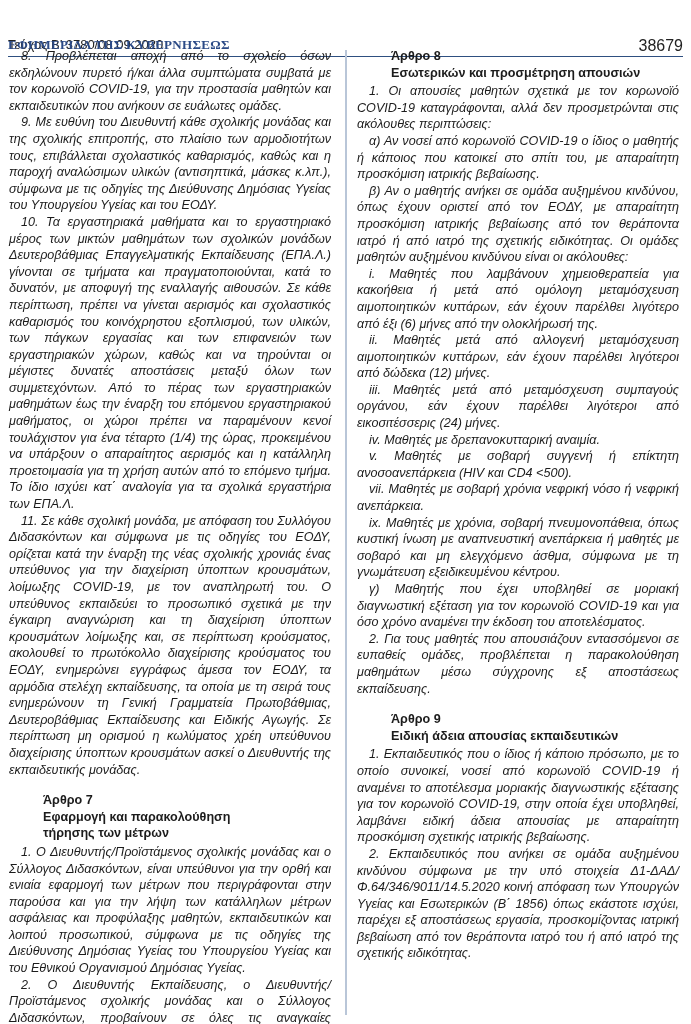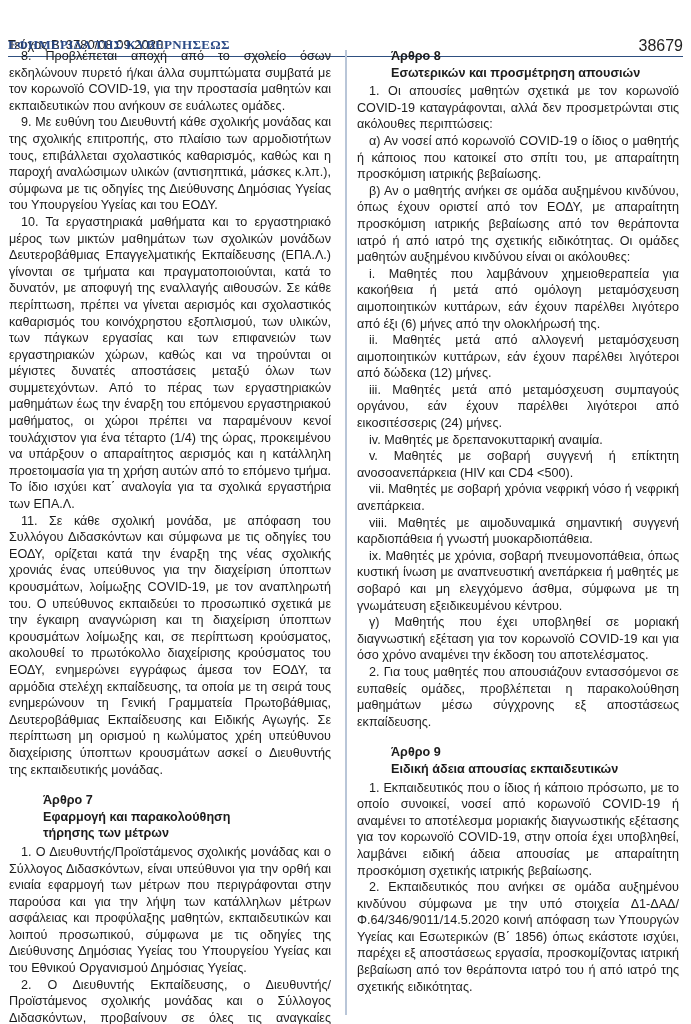--- a/index.html
+++ b/index.html
@@ -5,21 +5,21 @@
   html, body { margin: 0; padding: 0; background: #ffffff; }
   body { width: 691px; height: 1024px; overflow: hidden; position: relative; font-family: "Liberation Sans", sans-serif; color: #1c1c1c; }
   .header { position: absolute; left: 8px; right: 8px; top: 4px; height: 22px; border-bottom: 1.5px solid #2e4f80; margin-top: 30px; }
   .header .issue { position: absolute; left: 0; top: 3px; font-size: 13px; color: #222; }
   .header .title { position: absolute; left: 0; right: 0; top: 3px; text-align: left; font-family: "Liberation Serif", serif; font-weight: bold; font-size: 13px; color: #2b4a86; letter-spacing: 0.3px; }
   .header .page { position: absolute; right: 0; top: 3px; font-size: 16px; color: #222; }
   .col { position: absolute; top: 48px; width: 322px; font-size: 12.6px; line-height: 16.6px; text-align: justify; }
   .col.left { left: 9px; }
   .col.right { left: 357px; width: 322px; }
   .divider { position: absolute; left: 345px; top: 50px; width: 2px; height: 965px; background: #b9c6d8; }
-  .p { margin: 0; text-indent: 12px; }
+  .p { margin: 0; text-indent: 12px; font-style: italic; }
   .art { margin: 14px 0 2px 0; padding-left: 34px; line-height: 16.6px; }
   .art:first-child { margin-top: 0; }
   .art div { text-indent: 0; font-weight: bold; }
 </style>
 </head>
 <body>
 
 <div class="header">
   <span class="issue">Τεύχος Β’ 3780/08.09.2020</span>
   <span class="title">ΕΦΗΜΕΡΙΔΑ ΤΗΣ ΚΥΒΕΡΝΗΣΕΩΣ</span>
@@ -50,21 +50,20 @@
   </div>
   <p class="p">1. Οι απουσίες μαθητών σχετικά με τον κορωνοϊό COVID-19 καταγράφονται, αλλά δεν προσμετρώνται στις ακόλουθες περιπτώσεις:</p>
   <p class="p">α) Αν νοσεί από κορωνοϊό COVID-19 ο ίδιος ο μαθητής ή κάποιος που κατοικεί στο σπίτι του, με απαραίτητη προσκόμιση ιατρικής βεβαίωσης.</p>
   <p class="p">β) Αν ο μαθητής ανήκει σε ομάδα αυξημένου κινδύνου, όπως έχουν οριστεί από τον ΕΟΔΥ, με απαραίτητη προσκόμιση ιατρικής βεβαίωσης από τον θεράποντα ιατρό ή από ιατρό της σχετικής ειδικότητας. Οι ομάδες μαθητών αυξημένου κινδύνου είναι οι ακόλουθες:</p>
   <p class="p">i. Μαθητές που λαμβάνουν χημειοθεραπεία για κακοήθεια ή μετά από ομόλογη μεταμόσχευση αιμοποιητικών κυττάρων, εάν έχουν παρέλθει λιγότερο από έξι (6) μήνες από την ολοκλήρωσή της.</p>
   <p class="p">ii. Μαθητές μετά από αλλογενή μεταμόσχευση αιμοποιητικών κυττάρων, εάν έχουν παρέλθει λιγότεροι από δώδεκα (12) μήνες.</p>
   <p class="p">iii. Μαθητές μετά από μεταμόσχευση συμπαγούς οργάνου, εάν έχουν παρέλθει λιγότεροι από εικοσιτέσσερις (24) μήνες.</p>
   <p class="p">iv. Μαθητές με δρεπανοκυτταρική αναιμία.</p>
   <p class="p">v. Μαθητές με σοβαρή συγγενή ή επίκτητη ανοσοανεπάρκεια (HIV και CD4 &lt;500).</p>
   <p class="p">vii. Μαθητές με σοβαρή χρόνια νεφρική νόσο ή νεφρική ανεπάρκεια.</p>
-  <p class="p">viii. Μαθητές με αιμοδυναμικά σημαντική συγγενή καρδιοπάθεια ή γνωστή μυοκαρδιοπάθεια.</p>
   <p class="p">ix. Μαθητές με χρόνια, σοβαρή πνευμονοπάθεια, όπως κυστική ίνωση με αναπνευστική ανεπάρκεια ή μαθητές με σοβαρό και μη ελεγχόμενο άσθμα, σύμφωνα με τη γνωμάτευση εξειδικευμένου κέντρου.</p>
   <p class="p">γ) Μαθητής που έχει υποβληθεί σε μοριακή διαγνωστική εξέταση για τον κορωνοϊό COVID-19 και για όσο χρόνο αναμένει την έκδοση του αποτελέσματος.</p>
   <p class="p">2. Για τους μαθητές που απουσιάζουν εντασσόμενοι σε ευπαθείς ομάδες, προβλέπεται η παρακολούθηση μαθημάτων μέσω σύγχρονης εξ αποστάσεως εκπαίδευσης.</p>
 
   <div class="art">
     <div>Άρθρο 9</div>
     <div>Ειδική άδεια απουσίας εκπαιδευτικών</div>
   </div>
   <p class="p">1. Εκπαιδευτικός που ο ίδιος ή κάποιο πρόσωπο, με το οποίο συνοικεί, νοσεί από κορωνοϊό COVID-19 ή αναμένει το αποτέλεσμα μοριακής διαγνωστικής εξέτασης για τον κορωνοϊό COVID-19, στην οποία έχει υποβληθεί, λαμβάνει ειδική άδεια απουσίας με απαραίτητη προσκόμιση σχετικής ιατρικής βεβαίωσης.</p>
   <p class="p">2. Εκπαιδευτικός που ανήκει σε ομάδα αυξημένου κινδύνου σύμφωνα με την υπό στοιχεία Δ1-ΔΑΔ/Φ.64/346/9011/14.5.2020 κοινή απόφαση των Υπουργών Υγείας και Εσωτερικών (Β΄ 1856) όπως εκάστοτε ισχύει, παρέχει εξ αποστάσεως εργασία, προσκομίζοντας ιατρική βεβαίωση από τον θεράποντα ιατρό του ή από ιατρό της σχετικής ειδικότητας.</p>

